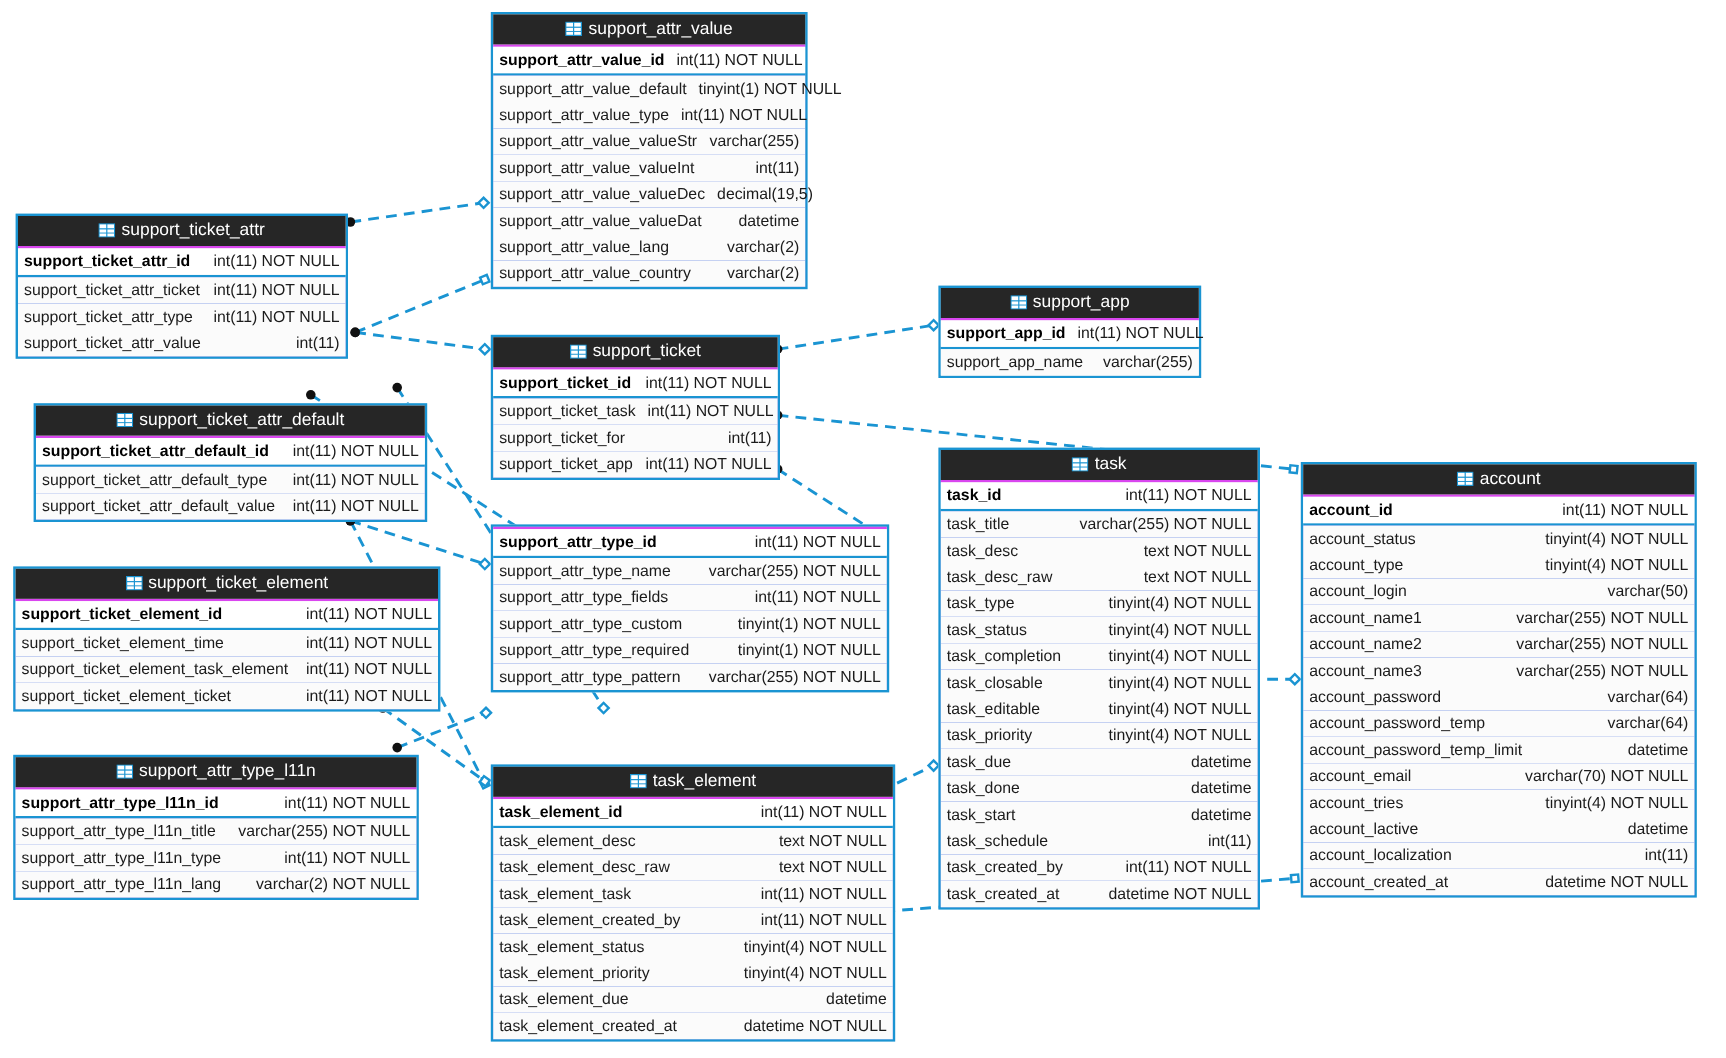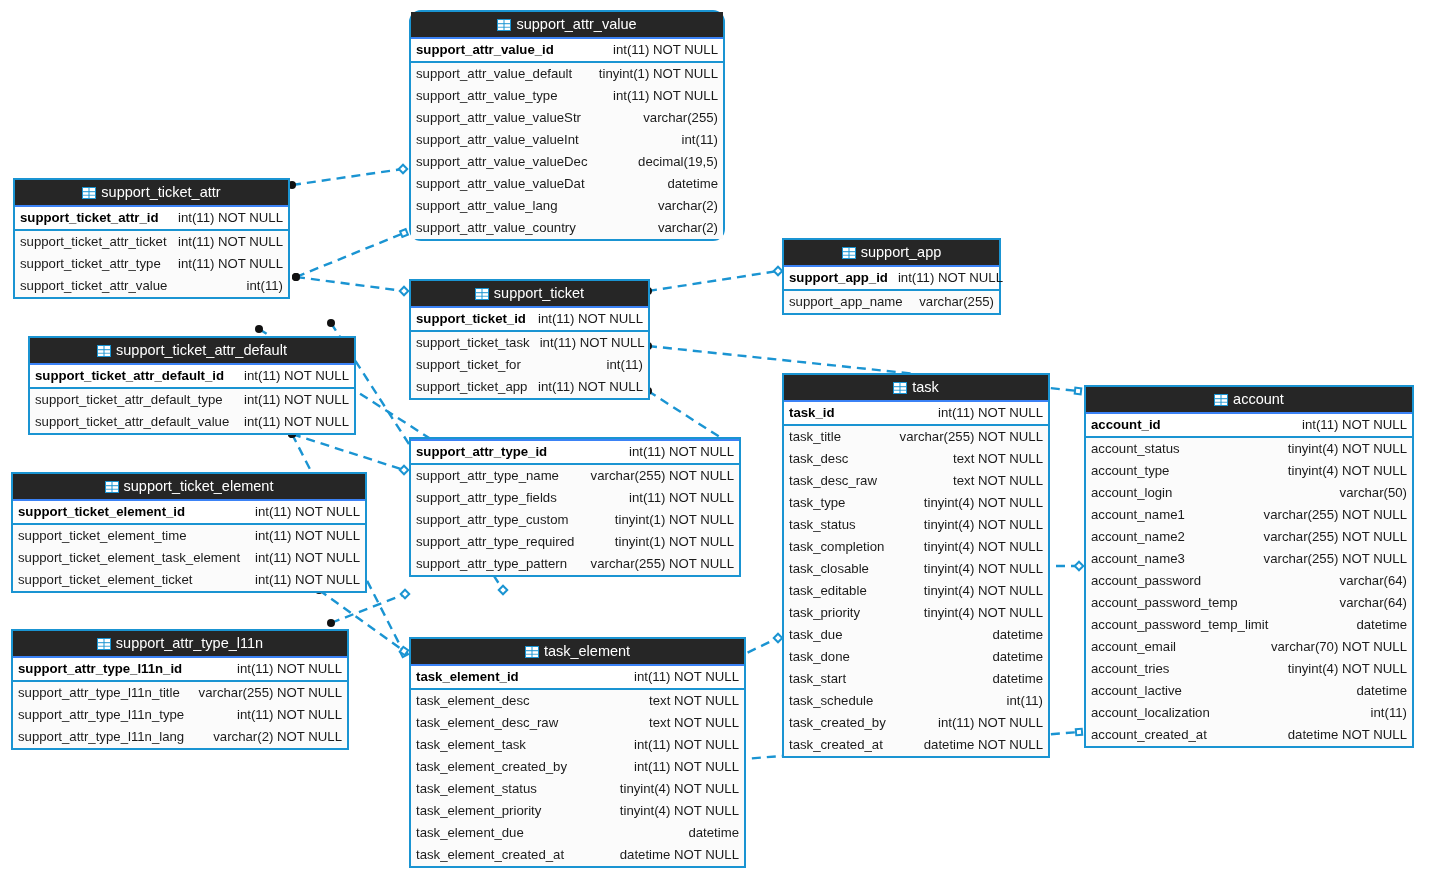--- a/index.html
+++ b/index.html
@@ -40,21 +40,21 @@
     text-align: center;
     white-space: nowrap;
     position: relative;
   }
   .entity-header .tbl-icon {
     display: inline-block;
     vertical-align: -2px;
     margin-right: 5px;
   }
   .pk-row {
-    border-top: 2px solid #3b82f6;
+    border-top: 2px solid #d946ef;
     border-bottom: 2px solid #1a94d2;
     background: #ffffff;
   }
   .attr-row {
     display: flex;
     justify-content: space-between;
     align-items: center;
     height: 22px;
     line-height: 22px;
     font-size: 13.2px;
@@ -145,21 +145,21 @@
         <circle cx="707" cy="672" r="4" fill="#111111"></circle>
         <rect x="775" y="635" width="6" height="6" fill="#ffffff" stroke="#1a94d2" stroke-width="2" transform="rotate(45 778 638)"></rect>
       </g>
       <g>
         <line x1="707" y1="762" x2="1079" y2="732" stroke="#1a94d2" stroke-width="2.4" stroke-dasharray="9,6"></line>
         <circle cx="707" cy="762" r="4" fill="#111111"></circle>
         <rect x="1076" y="729" width="6" height="6" fill="#ffffff" stroke="#1a94d2" stroke-width="2" transform="rotate(-4.61064931866061 1079 732)"></rect>
       </g>
     </svg>
   <div id="entities-layer">
-      <div class="entity" style="left: 409px; top: 10px; width: 316px; border-radius: 12px;">
+      <div class="entity" style="left: 409px; top: 10px; width: 264px;">
         <div class="entity-header"><svg class="tbl-icon" width="14" height="12" viewBox="0 0 14 12">
             <rect x="0" y="0" width="14" height="12" fill="#1a94d2"></rect>
             <rect x="1" y="1" width="5.5" height="3.2" fill="#ffffff"></rect>
             <rect x="7.5" y="1" width="5.5" height="3.2" fill="#ffffff"></rect>
             <rect x="1" y="5.2" width="5.5" height="2.6" fill="#ffffff"></rect>
             <rect x="7.5" y="5.2" width="5.5" height="2.6" fill="#ffffff"></rect>
             <rect x="1" y="8.6" width="5.5" height="2.4" fill="#ffffff"></rect>
             <rect x="7.5" y="8.6" width="5.5" height="2.4" fill="#ffffff"></rect>
           </svg><span>support_attr_value</span></div>
         <div class="pk-row">

